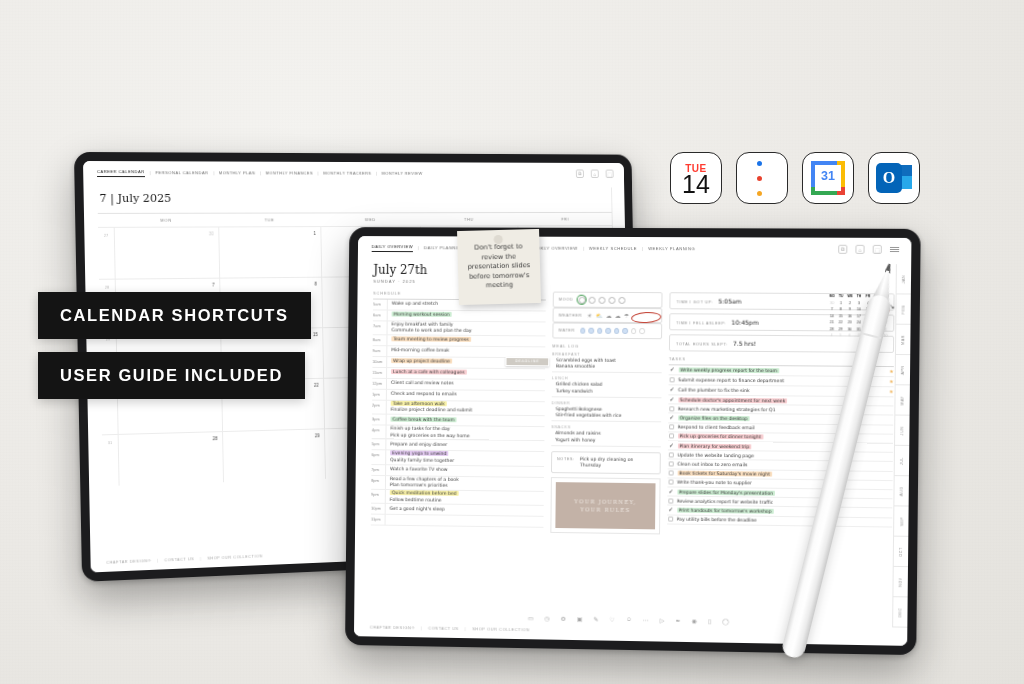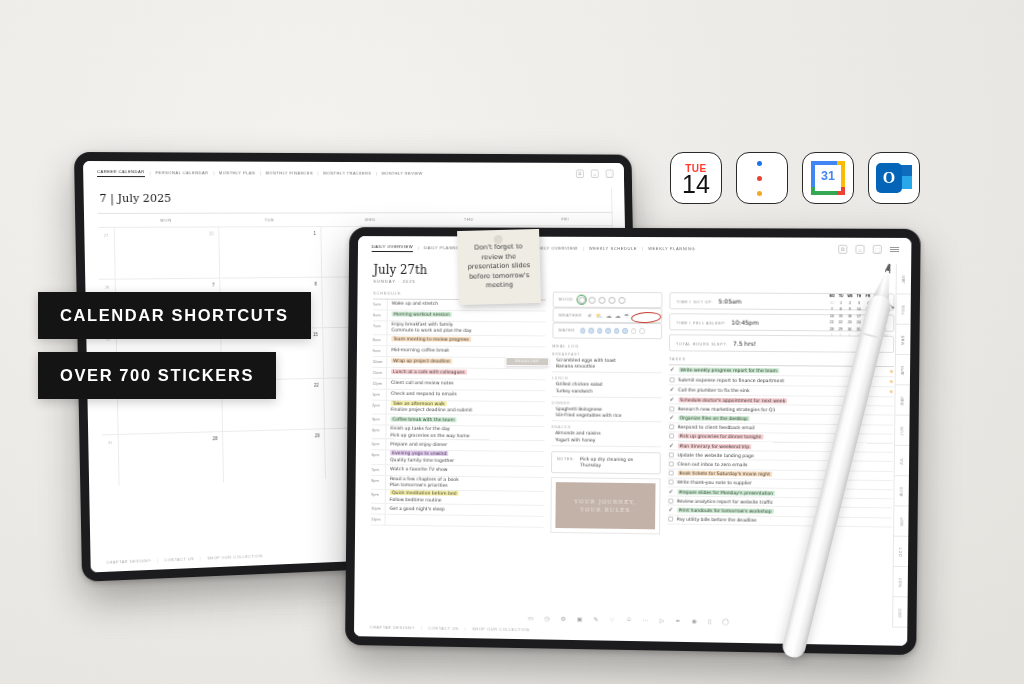--- a/index.html
+++ b/index.html
@@ -873,15 +873,15 @@
 
   <div class="stylus">
     <div class="nib"></div>
       <div class="tip"></div>
     <div class="body"></div>
       <div class="flat"></div>
   </div>
 
   <div class="badges" id="badges">
       <div class="badge">CALENDAR SHORTCUTS</div>
-      <div class="badge">OVER 700 STICKERS</div>
+      <div class="badge">USER GUIDE INCLUDED</div>
     </div>
 </div>
 
 </body></html>

